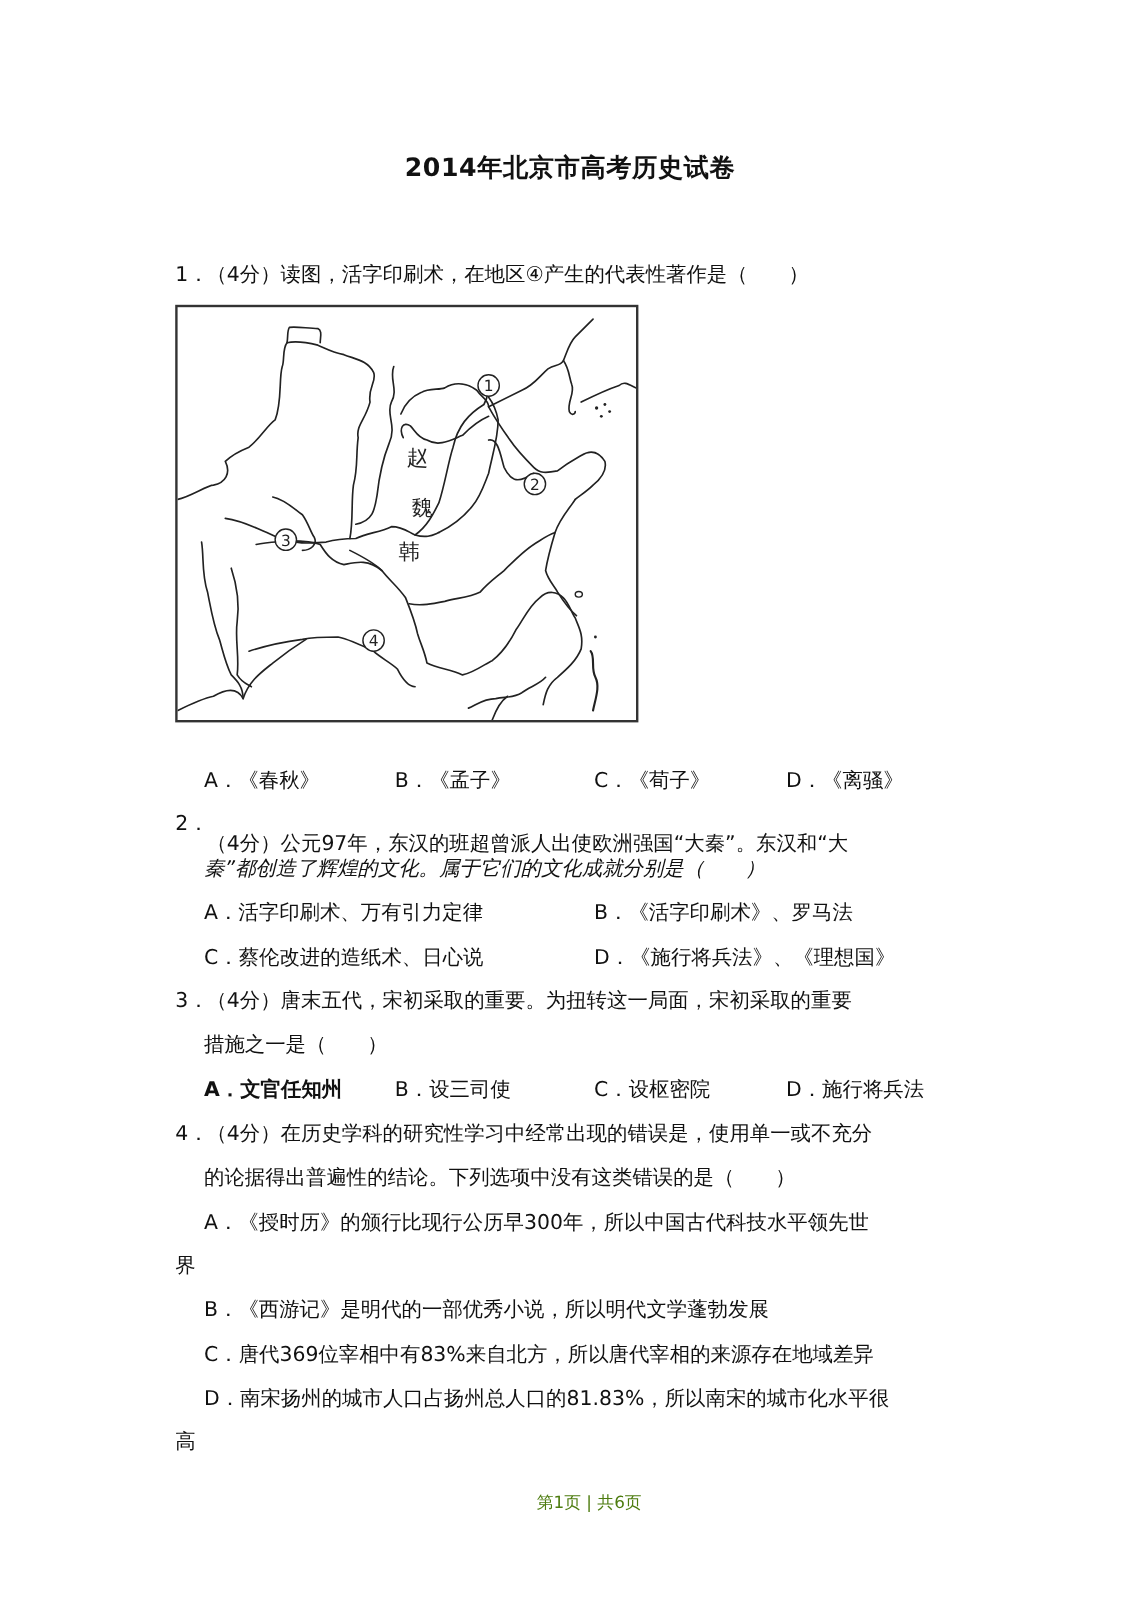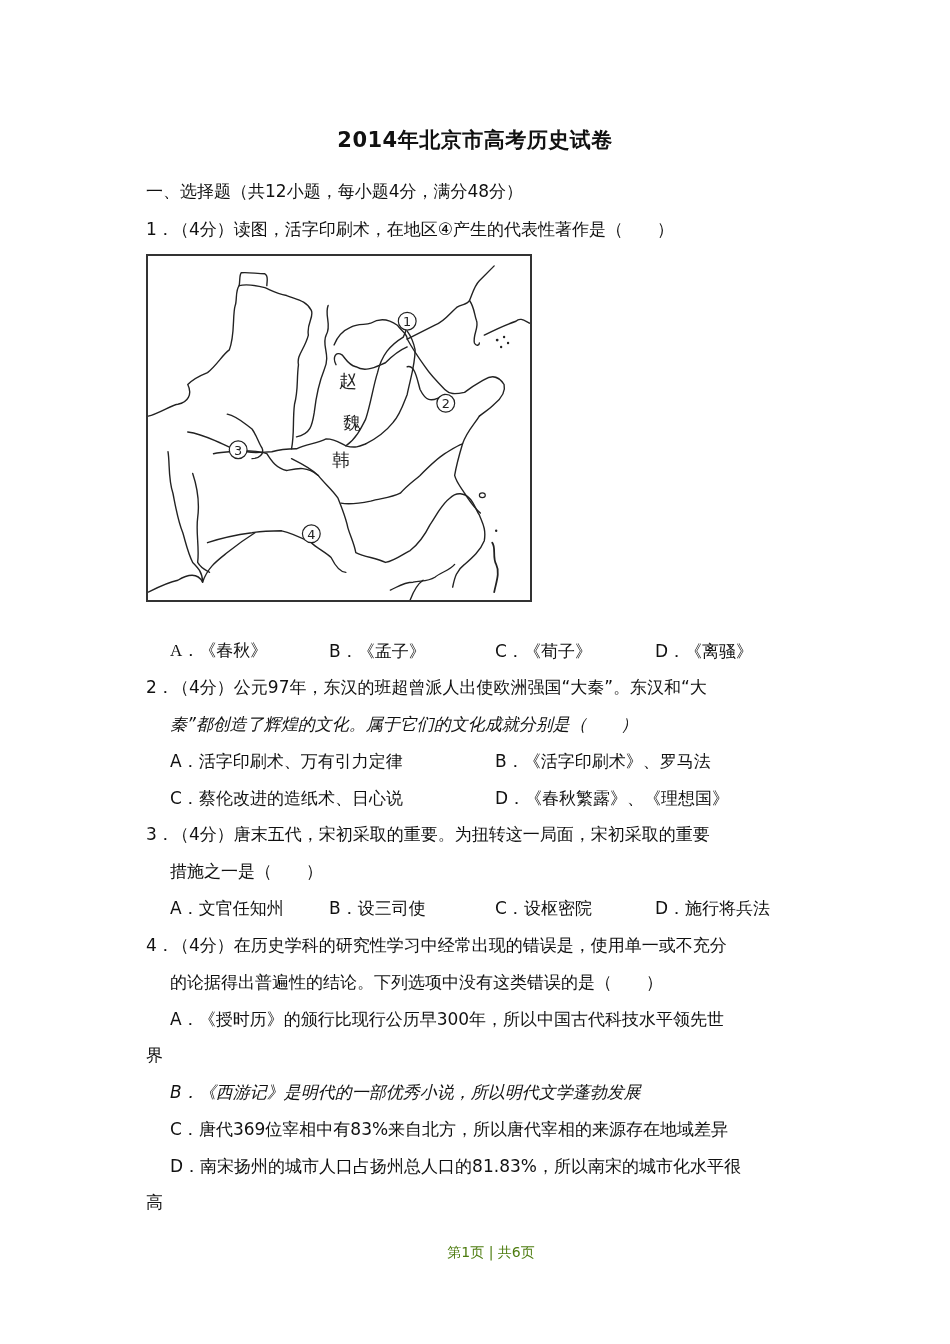--- a/index.html
+++ b/index.html
@@ -16,21 +16,20 @@
   .footer { position: absolute; left: 16px; width: 950px; top: 1244px; text-align: center;
             font-size: 14px; color: #4d7c0f; }
 </style>
 </head>
 <body>
 
 <div class="page">
 
   <div class="title">2014年北京市高考历史试卷</div>
 
-  <div class="line" style="left:146px; top:180px;">一、选择题（共12小题，每小题4分，满分48分）</div>
 
   <div>
     <div class="line" style="left:146px; top:218px;">1．</div>
     <div class="line" style="left:172px; top:218px;">（4分）读图，活字印刷术，在地区④产生的代表性著作是（　　）</div>
 
     <div class="map">
       <svg viewBox="0 0 386 348" xmlns="http://www.w3.org/2000/svg" fill="none" stroke="#222" stroke-width="1.4" stroke-linejoin="round" stroke-linecap="round">
 
         <path d="M0,162 C10,160 25,150 30,150 C40,148 45,140 40,130 C45,125 55,120 60,118 C70,110 75,100 82,95 C88,80 85,60 88,50 C90,45 88,35 92,30 C100,28 110,30 118,32 C125,35 130,38 140,40 C150,44 160,45 165,55 C168,62 160,68 162,80 C158,95 150,100 152,110 C150,125 152,135 148,150 C146,165 148,180 145,195"></path>
         <path d="M92,30 C93,25 92,20 94,17 C100,16 110,18 118,18 C122,20 120,25 120,30"></path>
@@ -94,55 +93,55 @@
           <circle cx="165" cy="281" r="9" fill="#fff" stroke-width="1.2"></circle>
           <text x="165" y="286" text-anchor="middle" font-size="13" fill="#222" stroke="none" font-family="DejaVu Sans, sans-serif">4</text>
         </g>
 
         <text x="193" y="133" font-size="18" fill="#222" stroke="none" font-family="DejaVu Sans, sans-serif">赵</text>
         <text x="197" y="175" font-size="18" fill="#222" stroke="none" font-family="DejaVu Sans, sans-serif">魏</text>
         <text x="186" y="212" font-size="18" fill="#222" stroke="none" font-family="DejaVu Sans, sans-serif">韩</text>
       </svg>
     </div>
 
-    <div class="opt" style="left:170px; top:640px;font-family:Liberation Serif, serif;"><span>A．</span><span>《春秋》</span></div>
+    <div class="opt" style="left:170px; top:640px;"><span>A．</span><span>《春秋》</span></div>
     <div class="opt" style="left:329px; top:640px;"><span>B．</span><span>《孟子》</span></div>
     <div class="opt" style="left:495px; top:640px;"><span>C．</span><span>《荀子》</span></div>
     <div class="opt" style="left:655px; top:640px;"><span>D．</span><span>《离骚》</span></div>
   </div>
 
   <div>
     <div class="line" style="left:146px; top:676px;">2．</div>
-    <div class="line" style="left:172px; top:676px;">（4分）公元97年，东汉的班超曾派人出使欧洲强国“大秦”。东汉和“大</div>
+    <div class="line" style="left:172px; top:692px;">（4分）公元97年，东汉的班超曾派人出使欧洲强国“大秦”。东汉和“大</div>
     <div class="line" style="left:170px; top:713px;font-style:italic;">秦”都创造了辉煌的文化。属于它们的文化成就分别是（　　）</div>
     <div class="opt" style="left:170px; top:750px;"><span>A．</span><span>活字印刷术、万有引力定律</span></div>
     <div class="opt" style="left:495px; top:750px;"><span>B．</span><span>《活字印刷术》、罗马法</span></div>
     <div class="opt" style="left:170px; top:787px;"><span>C．</span><span>蔡伦改进的造纸术、日心说</span></div>
-    <div class="opt" style="left:495px; top:787px;"><span>D．</span><span>《春秋繁露》、《理想国》</span></div>
+    <div class="opt" style="left:495px; top:787px;"><span>D．</span><span>《施行将兵法》、《理想国》</span></div>
   </div>
 
   <div>
     <div class="line" style="left:146px; top:823px;">3．</div>
     <div class="line" style="left:172px; top:823px;">（4分）唐末五代，宋初采取的重要。为扭转这一局面，宋初采取的重要</div>
     <div class="line" style="left:170px; top:860px;">措施之一是（　　）</div>
-    <div class="opt" style="left:170px; top:897px;"><span>A．</span><span>文官任知州</span></div>
+    <div class="opt" style="left:170px; top:897px;font-weight:bold;"><span>A．</span><span>文官任知州</span></div>
     <div class="opt" style="left:329px; top:897px;"><span>B．</span><span>设三司使</span></div>
     <div class="opt" style="left:495px; top:897px;"><span>C．</span><span>设枢密院</span></div>
     <div class="opt" style="left:655px; top:897px;"><span>D．</span><span>施行将兵法</span></div>
   </div>
 
   <div>
     <div class="line" style="left:146px; top:934px;">4．</div>
     <div class="line" style="left:172px; top:934px;">（4分）在历史学科的研究性学习中经常出现的错误是，使用单一或不充分</div>
     <div class="line" style="left:170px; top:971px;">的论据得出普遍性的结论。下列选项中没有这类错误的是（　　）</div>
 
     <div class="opt" style="left:170px; top:1008px;"><span>A．</span><span>《授时历》的颁行比现行公历早300年，所以中国古代科技水平领先世</span></div>
     <div class="opt" style="left:146px; top:1044px;">界</div>
 
-    <div class="opt" style="left:170px; top:1081px;font-style:italic;"><span>B．</span><span>《西游记》是明代的一部优秀小说，所以明代文学蓬勃发展</span></div>
+    <div class="opt" style="left:170px; top:1081px;"><span>B．</span><span>《西游记》是明代的一部优秀小说，所以明代文学蓬勃发展</span></div>
     <div class="opt" style="left:170px; top:1118px;"><span>C．</span><span>唐代369位宰相中有83%来自北方，所以唐代宰相的来源存在地域差异</span></div>
 
     <div class="opt" style="left:170px; top:1155px;"><span>D．</span><span>南宋扬州的城市人口占扬州总人口的81.83%，所以南宋的城市化水平很</span></div>
     <div class="opt" style="left:146px; top:1191px;">高</div>
   </div>
 
   <div class="footer">第1页 | 共6页</div>
 </div>
 
 </body></html>

